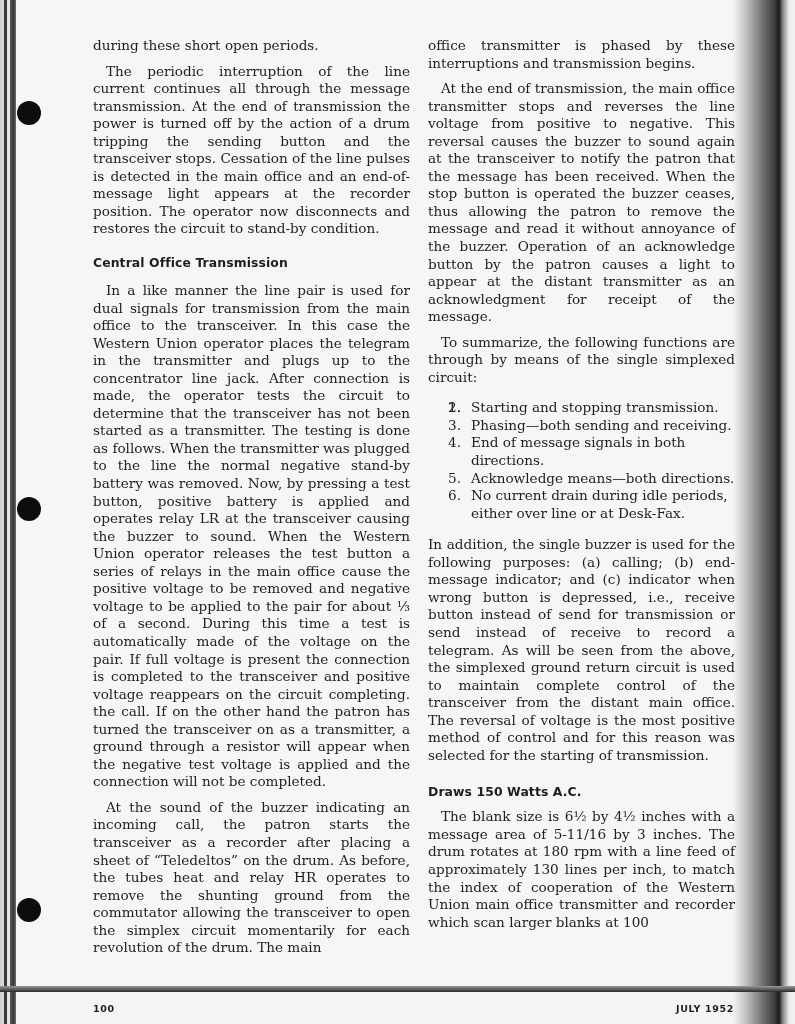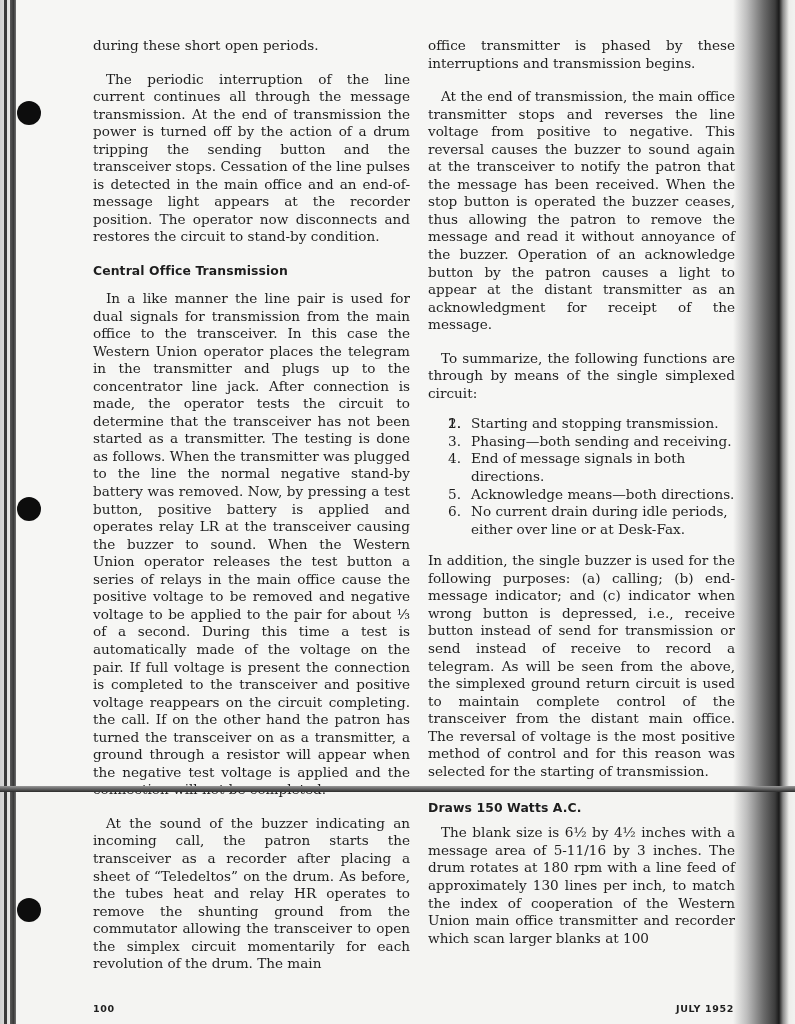--- a/index.html
+++ b/index.html
@@ -3,21 +3,21 @@
 <meta charset="utf-8">
 <style>
   html, body { margin:0; padding:0; }
   body {
     width:795px; height:1024px; overflow:hidden; position:relative;
     background:#f4f4f2;
     font-family:"DejaVu Serif", "Liberation Serif", serif;
     color:#1e1e1e;
   }
   .page {
-    position:absolute; left:0; top:0; width:795px; height:792px;
+    position:absolute; left:0; top:0; width:795px; height:992px;
     background:#f6f6f4;
   }
   
   .edge-left-outer {
     position:absolute; left:4px; top:0; width:3px; height:1024px; background:#3a3a3a;
   }
   .edge-left-inner {
     position:absolute; left:10px; top:0; width:6px; height:1024px;
     background:linear-gradient(90deg,#5a5a5a,#3a3a3a 60%,#707070);
   }
@@ -39,21 +39,21 @@
   }
 
   .col {
     position:absolute; top:37px; width:317px;
     font-size:13.6px; line-height:17.55px; text-align:justify;
   }
   .col.left { left:93px; }
   .col.right { left:428px; width:307px; }
   .col p { margin:0; text-indent:0; }
   .col p.ind { text-indent:13px; }
-  .col p + p.ind { margin-top:16px; }
+  .col p + p.ind { margin-top:8px; }
   h3.sub {
     font-family:"DejaVu Sans", "Liberation Sans", sans-serif;
     font-weight:bold; font-size:12.4px; letter-spacing:0.1px;
     margin:17px 0 11px 0; line-height:16px;
   }
   .col.right h3.sub { margin:20px 0 8px 0; }
   ol.funcs {
     list-style:none; padding:0; margin:13px 0 14px 0;
   }
   ol.funcs li {

